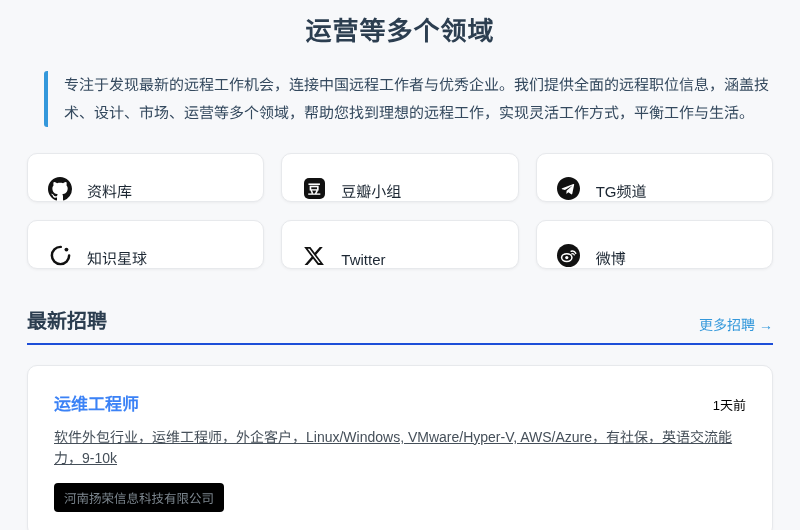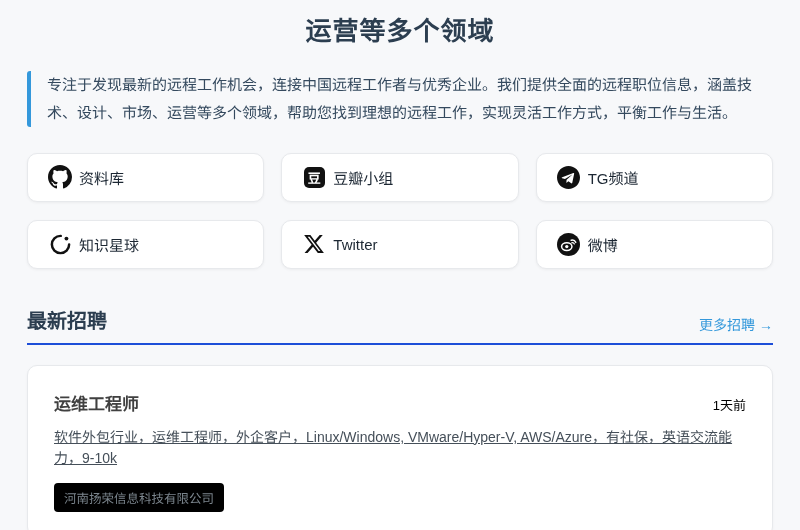--- a/index.html
+++ b/index.html
@@ -21,37 +21,38 @@
   }
 
   .intro {
     margin-top: 24px;
     border-left: 4px solid #3498db;
     border-radius: 3px;
     padding-left: 16px;
     font-size: 15px;
     line-height: 1.85;
     color: #34495e;
+    margin-left: 17px;
   }
 
   .links-grid {
     margin-top: 26px;
     display: grid;
     grid-template-columns: repeat(3, 1fr);
     gap: 18px 17px;
   }
   .link-card {
     background: #ffffff;
     border: 1px solid #e7e9ec;
     border-radius: 10px;
     box-shadow: 0 1px 3px rgba(0,0,0,0.05);
     height: 49px;
     display: flex;
-    align-items: center;
-    gap: 7px;
+    align-items: flex-end;
+    gap: 15px;
     padding: 0 20px;
     cursor: pointer;
   }
   .link-card .icon {
     width: 24px; height: 24px;
     display: flex; align-items: center; justify-content: center;
     flex: none;
   }
   .link-label { font-size: 15px; color: #1c2733; font-weight: 500; }
 
@@ -80,21 +81,21 @@
   .job-card {
     background: #ffffff;
     border: 1px solid #e7e9ec;
     border-radius: 10px;
     box-shadow: 0 1px 3px rgba(0,0,0,0.04);
     padding: 24px 26px;
     margin-bottom: 16px;
     cursor: pointer;
   }
   .job-head { display: flex; justify-content: space-between; align-items: baseline; }
-  .job-title { font-size: 17px; font-weight: bold; color: #404040; }
+  .job-title { font-size: 17px; font-weight: bold; color: #3b82f6; }
   .job-date { font-size: 13px; color: #000000; }
   .job-desc { margin-top: 12px; font-size: 14px; color: #454f59; line-height: 1.5; text-decoration: underline; }
   .job-tag {
     display: inline-block;
     margin-top: 14px;
     background: #000000;
     color: #7b858d;
     font-size: 12.5px;
     padding: 5px 10px;
     border-radius: 4px;

